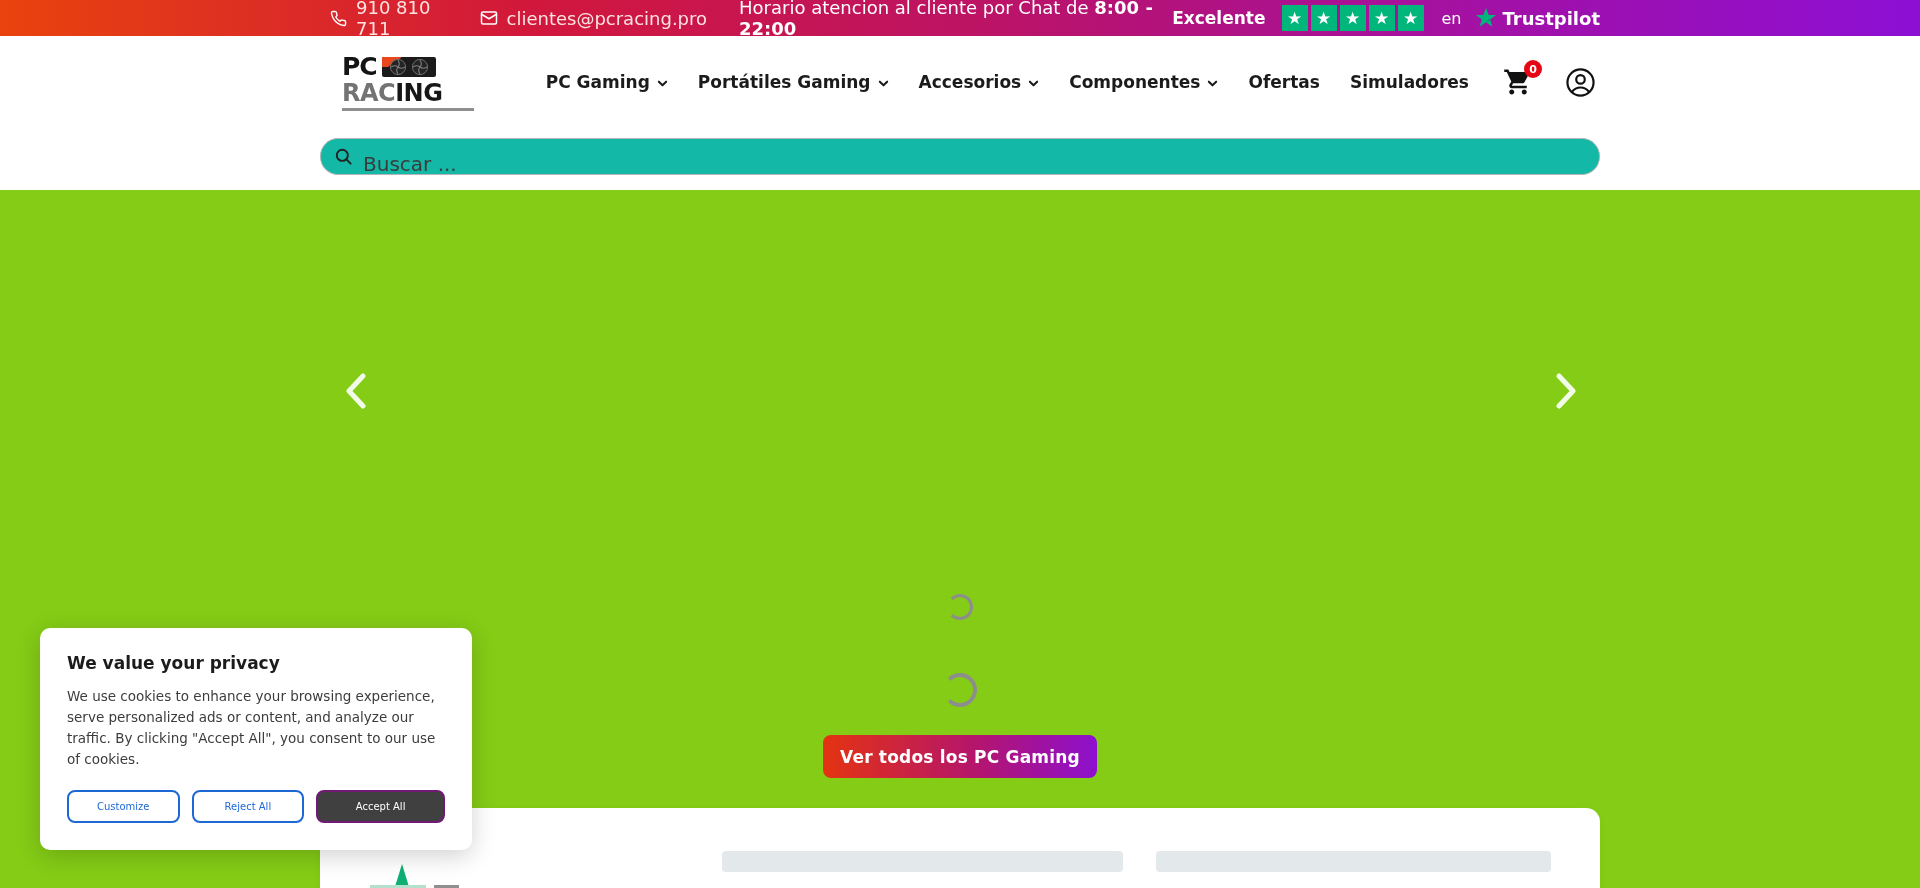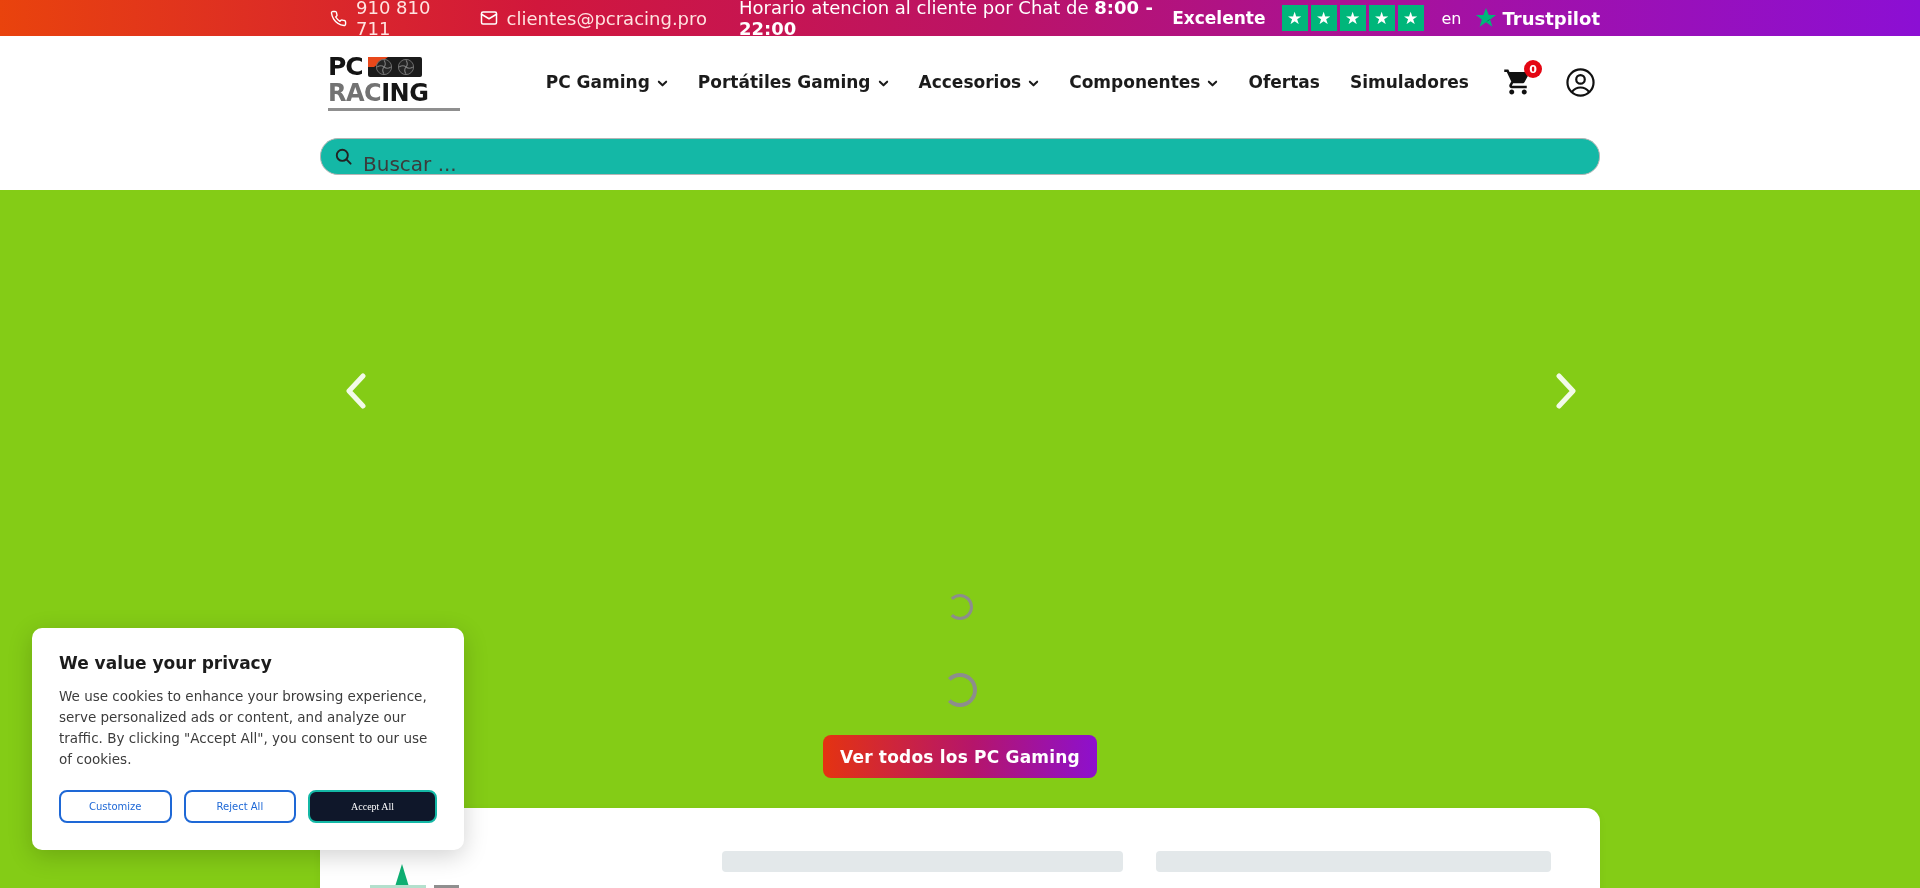--- a/index.html
+++ b/index.html
@@ -23,21 +23,21 @@
   .tb-excellent { font-size:17px; font-weight:600; margin-right:4px; }
   .tb-stars { display:flex; gap:3px; }
   .tb-star-box { width:26px; height:26px; background:#00b67a; display:flex; align-items:center; justify-content:center;
                  color:#fff; font-size:17px; line-height:1; }
   .tb-en { font-size:16px; margin:0 2px 0 6px; }
   .tb-tp { display:flex; align-items:center; gap:5px; font-size:18px; font-weight:700; color:#fff; text-decoration:none; }
 
   
   .site-header { background:#fff; }
   .header-row { height:92px; display:flex; align-items:center; }
-  .logo { display:flex; flex-direction:column; width:138px; cursor:pointer; margin-left:8px; }
+  .logo { display:flex; flex-direction:column; width:138px; cursor:pointer; margin-left:22px; }
   .logo-top { display:flex; align-items:center; gap:4px; }
   .logo-pc { font-size:25px; font-weight:900; color:#141414; letter-spacing:-1px; line-height:1; }
   .logo-racing { font-size:24px; font-weight:900; letter-spacing:-0.5px; line-height:1; margin-top:1px; }
   .logo-racing .accent { color:#737373; }
   .logo-racing .rest { color:#161616; }
   .logo-underline { height:3px; background:#8f8f8f; margin-top:3px; width:132px; }
 
   nav.main-nav { display:flex; align-items:center; gap:30px; margin-left:auto; }
   .nav-item { display:flex; align-items:center; gap:7px; font-size:17px; font-weight:700; color:#1b1b1b;
               text-decoration:none; cursor:pointer; white-space:nowrap; }
@@ -89,31 +89,31 @@
   .skeleton-bar.b1 { left:402px; width:401px; }
   .skeleton-bar.b2 { left:836px; width:395px; }
   .tp-spike { position:absolute; left:74px; top:56px; width:0; height:0;
               border-left:8px solid transparent; border-right:8px solid transparent;
               border-bottom:26px solid #0eaf72; }
   .tp-underbar { position:absolute; left:50px; top:77px; width:56px; height:14px; background:#b4e0cd; }
   .tp-graybar  { position:absolute; left:114px; top:77px; width:25px; height:14px; background:#8f8f8f; }
 
   
   .cookie-banner {
-    position:fixed; left:32px; bottom:38px; width:432px;
+    position:fixed; left:40px; bottom:38px; width:432px;
     background:#fff; border-radius:10px; padding:25px 27px 27px;
     box-shadow:0 6px 24px rgba(0,0,0,0.18); z-index:50;
   }
   .cookie-title { font-size:17px; font-weight:700; color:#1c1c1c; margin-bottom:13px; }
   .cookie-body { font-size:13.5px; color:#3c3c3c; line-height:1.55; margin-bottom:20px; }
   .cookie-buttons { display:flex; gap:12px; }
   .cookie-btn { border-radius:8px; font-size:10px; padding:9px 0; cursor:pointer; text-align:center;
                 font-family:"DejaVu Sans","Liberation Sans",sans-serif; }
   .cookie-btn.outline { flex:1; background:#fff; border:2px solid #1e68d6; color:#1e68d6; }
-  .cookie-btn.solid { flex:1.15; background:#0f172a; border:2px solid #14b8a6; color:#fff;font-family:Liberation Serif, serif; }
+  .cookie-btn.solid { flex:1.15; background:#404040; border:2px solid #701a75; color:#fff; }
 </style>
 </head>
 <body>
 
 <div class="topbar">
   <div class="container topbar-inner">
     <div class="tb-left">
       <a class="tb-phone">
         <span style="display:flex">
           <svg width="17" height="17" viewBox="0 0 24 24" fill="none" stroke="#fff" stroke-width="2" stroke-linecap="round" stroke-linejoin="round">

